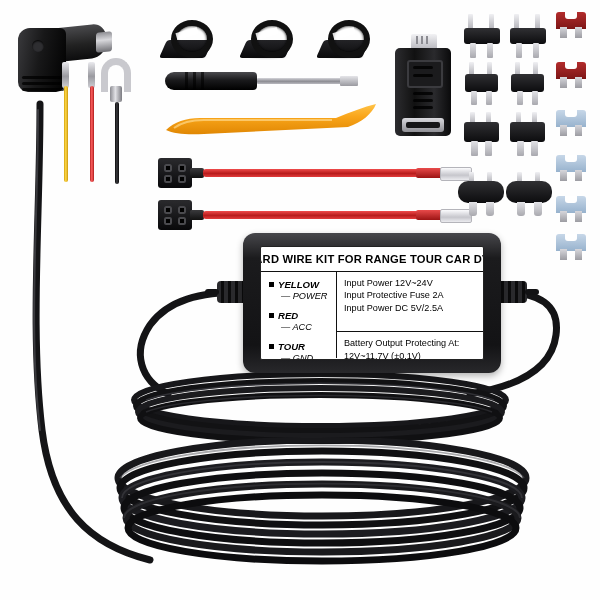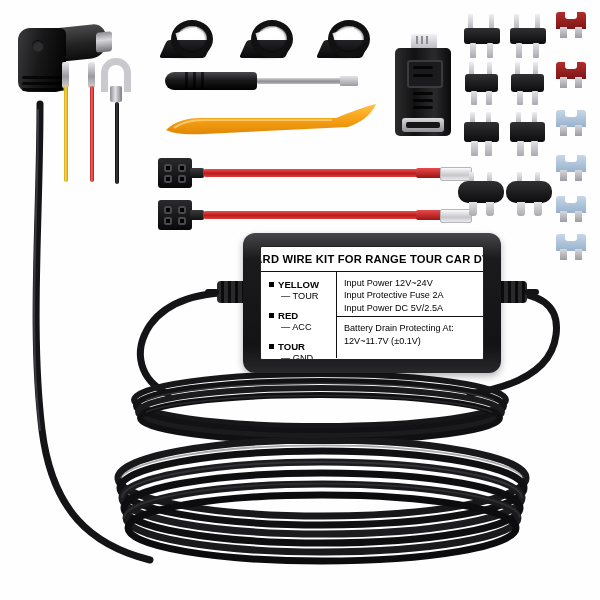--- a/index.html
+++ b/index.html
@@ -112,26 +112,26 @@
   #control-box{left:243px;top:233px;width:258px;height:140px;}
   #control-box .case{position:absolute;inset:0;border-radius:12px;
       background:linear-gradient(180deg,#47474b 0%,#1b1b1d 18%,#131315 80%,#28282b 100%);
       box-shadow:0 3px 7px rgba(0,0,0,.3);}
   #control-box .label{position:absolute;left:17px;top:13px;right:17px;bottom:13px;
       background:#fff;border:1px solid #222;border-radius:2px;overflow:hidden;}
   .lbl-title{height:24px;border-bottom:1.5px solid #111;display:flex;align-items:center;justify-content:center;}
   .lbl-title span{font-size:11.2px;font-weight:bold;letter-spacing:.2px;color:#000;white-space:nowrap;}
   .lbl-body{display:flex;height:calc(100% - 26px);}
   .lbl-left{width:76px;border-right:1.5px solid #111;padding:7px 0 0 8px;box-sizing:border-box;}
-  .wire-row{margin-bottom:9px;}
+  .wire-row{margin-bottom:9px;font-style:italic;}
   .wire-row .nm{font-size:9.6px;font-weight:bold;color:#000;display:flex;align-items:center;gap:4px;}
   .wire-row .nm i{width:5px;height:5px;background:#000;display:inline-block;}
   .wire-row .fn{font-size:9.2px;color:#000;padding-left:12px;margin-top:1px;}
   .lbl-right{flex:1;display:flex;flex-direction:column;}
-  .spec-top{padding:5px 0 2px 7px;border-bottom:1.5px solid #111;}
+  .spec-top{padding:5px 0 17px 7px;border-bottom:1.5px solid #111;}
   .spec-top div{font-size:9.1px;color:#000;line-height:12.4px;white-space:nowrap;}
   .spec-bot{padding:5px 0 0 7px;flex:1;position:relative;}
   .spec-bot div{font-size:9.1px;color:#000;line-height:12.4px;white-space:nowrap;}
   .grommet{position:absolute;top:48px;width:30px;height:22px;}
   .grommet .g{position:absolute;width:100%;height:100%;
       background:repeating-linear-gradient(90deg,#2a2a2d 0 4px,#0b0b0c 4px 7px);border-radius:4px;}
   .grommet .s{position:absolute;top:8px;height:6px;width:14px;background:#121214;border-radius:3px;}
   .cs{fill:none;stroke:#141416;stroke-linecap:round;}
   .ch{fill:none;stroke:#5a5a60;stroke-linecap:round;opacity:.55;}
 </style>
@@ -408,21 +408,21 @@
         <span>HARD WIRE KIT FOR RANGE TOUR CAR DVR</span>
       </div>
 
       <div class="lbl-body">
         <div class="lbl-left">
           <div class="wire-row">
             <div class="nm">
                 <i></i>
                 <span>YELLOW</span>
               </div>
-            <div class="fn">— TOUR</div>
+            <div class="fn">— POWER</div>
           </div>
           <div class="wire-row">
             <div class="nm">
                 <i></i>
                 <span>RED</span>
               </div>
             <div class="fn">— ACC</div>
           </div>
           <div class="wire-row">
             <div class="nm">
@@ -433,21 +433,21 @@
           </div>
         </div>
 
         <div class="lbl-right">
           <div class="spec-top">
             <div>Input Power 12V~24V</div>
             <div>Input Protective Fuse  2A</div>
             <div>Input Power DC   5V/2.5A</div>
           </div>
           <div class="spec-bot">
-            <div>Battery Drain Protecting At:</div>
+            <div>Battery Output Protecting At:</div>
             <div>12V~11.7V (±0.1V)</div>
 
           </div>
         </div>
       </div>
     </div>
   </div>
 
 </div>
 

